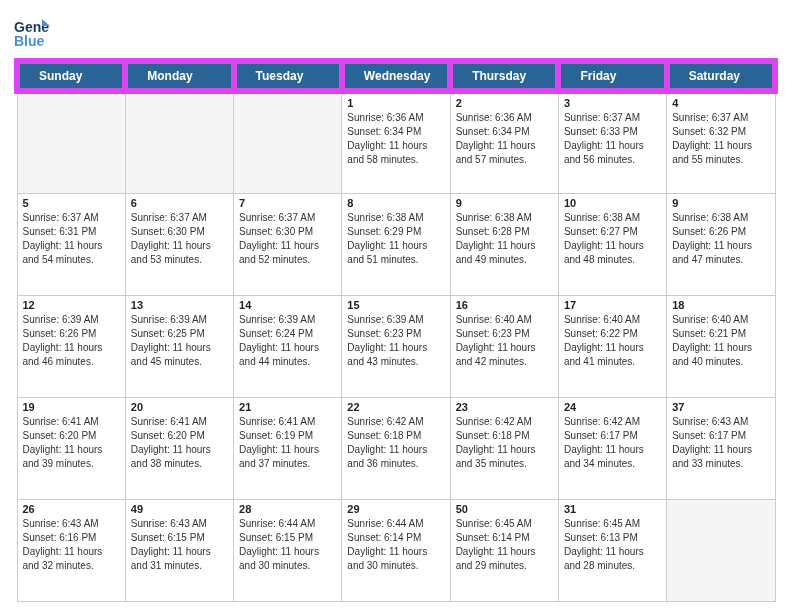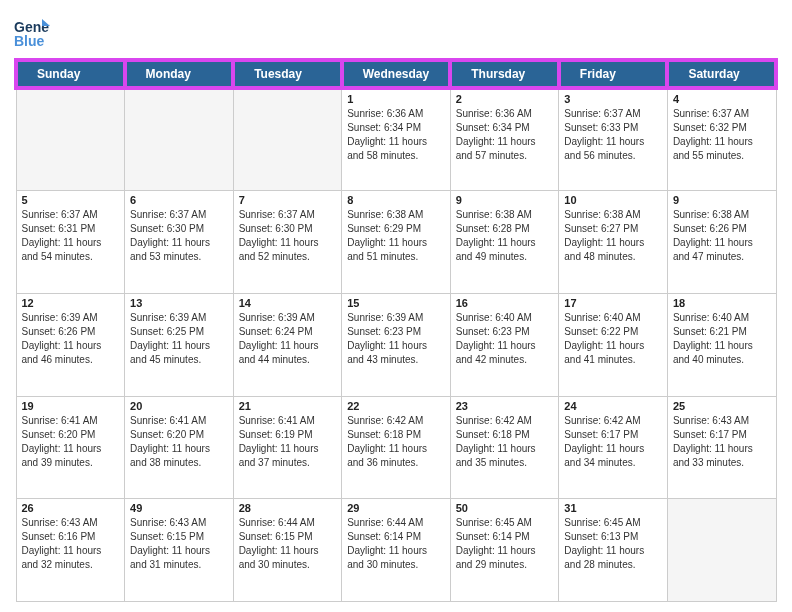--- a/index.html
+++ b/index.html
@@ -50,21 +50,21 @@
       width: 100%;
       table-layout: fixed;
     }
     .calendar th {
       background: #2a6496;
       color: #fff;
       text-align: left;
       padding: 5px 19px;
       font-size: 12px;
       font-weight: bold;
-      border: 4px solid #d946ef;
+      border: 6px solid #d946ef;
     }
     .calendar td {
       border: 1px solid #ccc;
       vertical-align: top;
       padding: 3px 5px;
       font-size: 9.5px;
       color: #333;
       background: #fff;
       height: 80px;
     }
@@ -287,21 +287,21 @@
 and 35 minutes.</div>
           </td>
           <td>
             <span class="day-number">24</span>
             <div class="day-info" style="white-space: pre-line;">Sunrise: 6:42 AM
 Sunset: 6:17 PM
 Daylight: 11 hours
 and 34 minutes.</div>
           </td>
           <td>
-            <span class="day-number">25</span>
+            <span class="day-number">37</span>
             <div class="day-info" style="white-space: pre-line;">Sunrise: 6:43 AM
 Sunset: 6:17 PM
 Daylight: 11 hours
 and 33 minutes.</div>
           </td>
         </tr>
         <tr>
           <td>
             <span class="day-number">26</span>
             <div class="day-info" style="white-space: pre-line;">Sunrise: 6:43 AM

